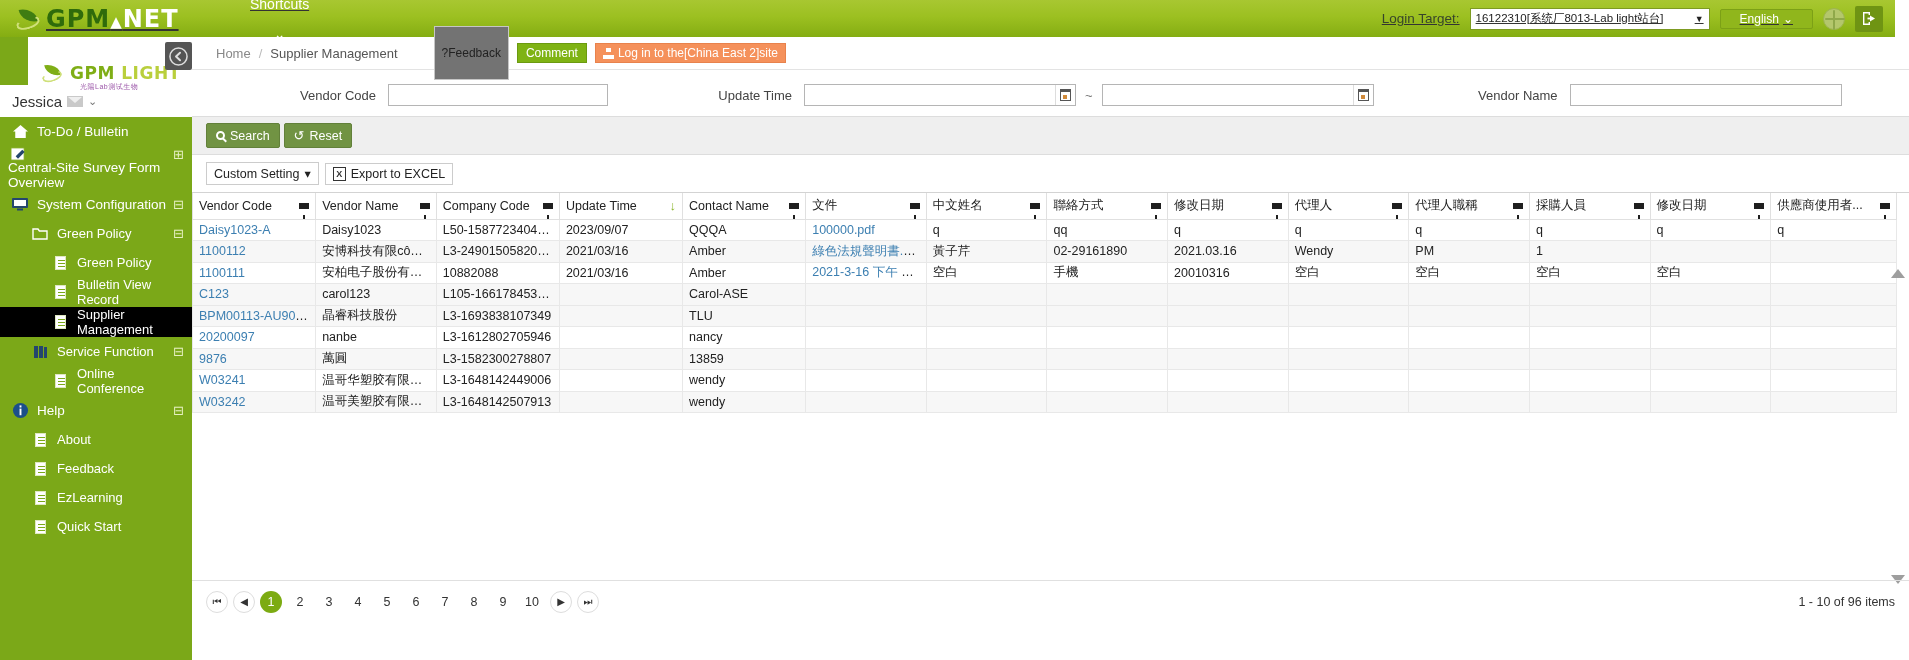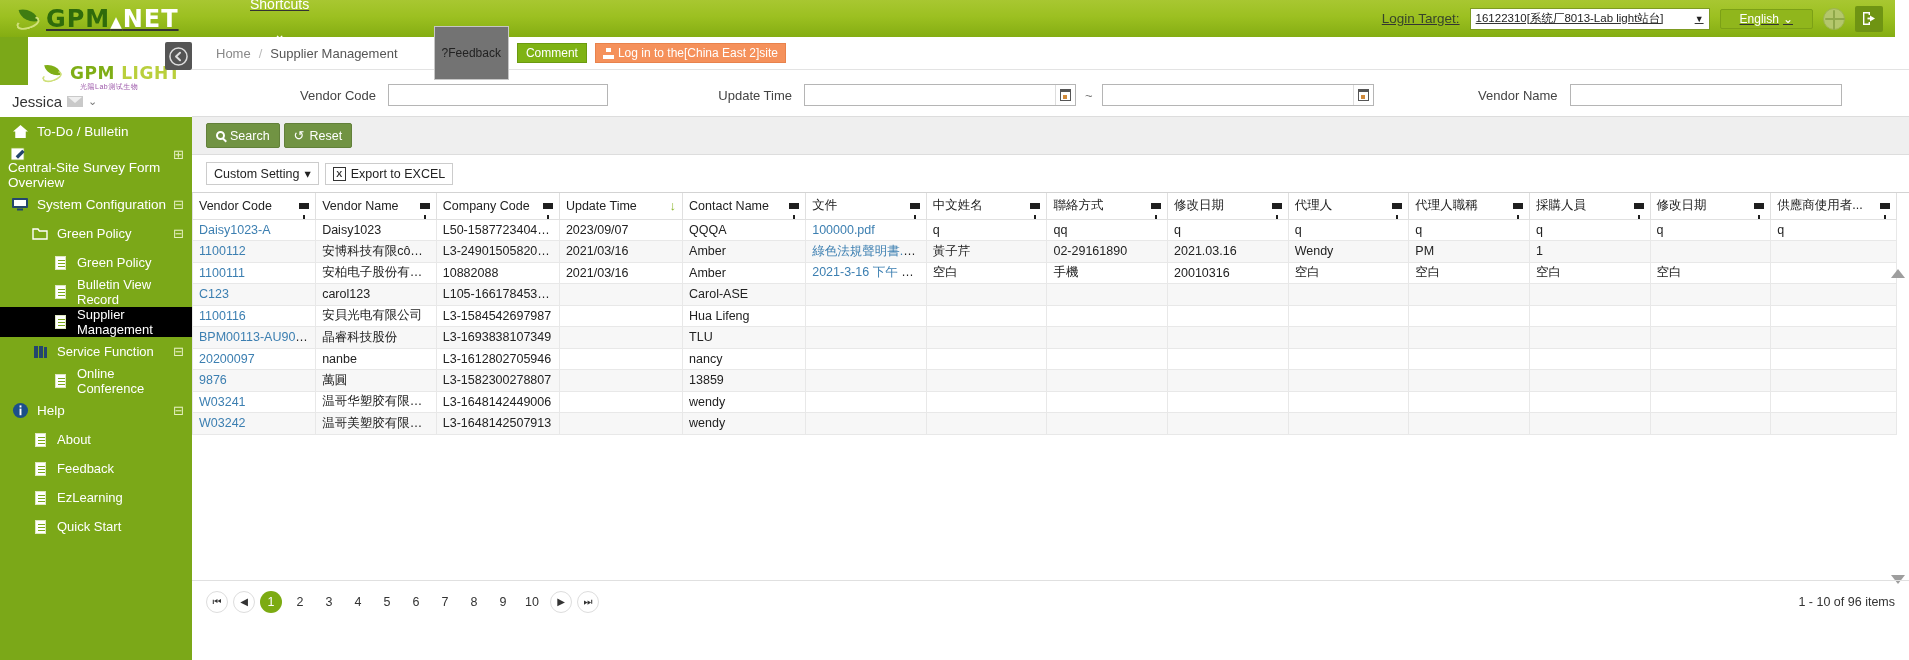--- a/index.html
+++ b/index.html
@@ -715,36 +715,20 @@
             <td></td>
             <td></td>
             <td></td>
             <td></td>
             <td></td>
             <td></td>
             <td></td>
             <td></td>
             <td></td>
           </tr>
-          <tr>
-            <td><span class="link">1100116</span></td>
-            <td>安貝光电有限公司</td>
-            <td>L3-1584542697987</td>
-            <td></td>
-            <td>Hua Lifeng</td>
-            <td></td>
-            <td></td>
-            <td></td>
-            <td></td>
-            <td></td>
-            <td></td>
-            <td></td>
-            <td></td>
-            <td></td>
-          </tr>
           <tr class="alt">
             <td><span class="link">BPM00113-AU9023</span></td>
             <td>晶睿科技股份</td>
             <td>L3-1693838107349</td>
             <td></td>
             <td>TLU</td>
             <td></td>
             <td></td>
             <td></td>
             <td></td>

